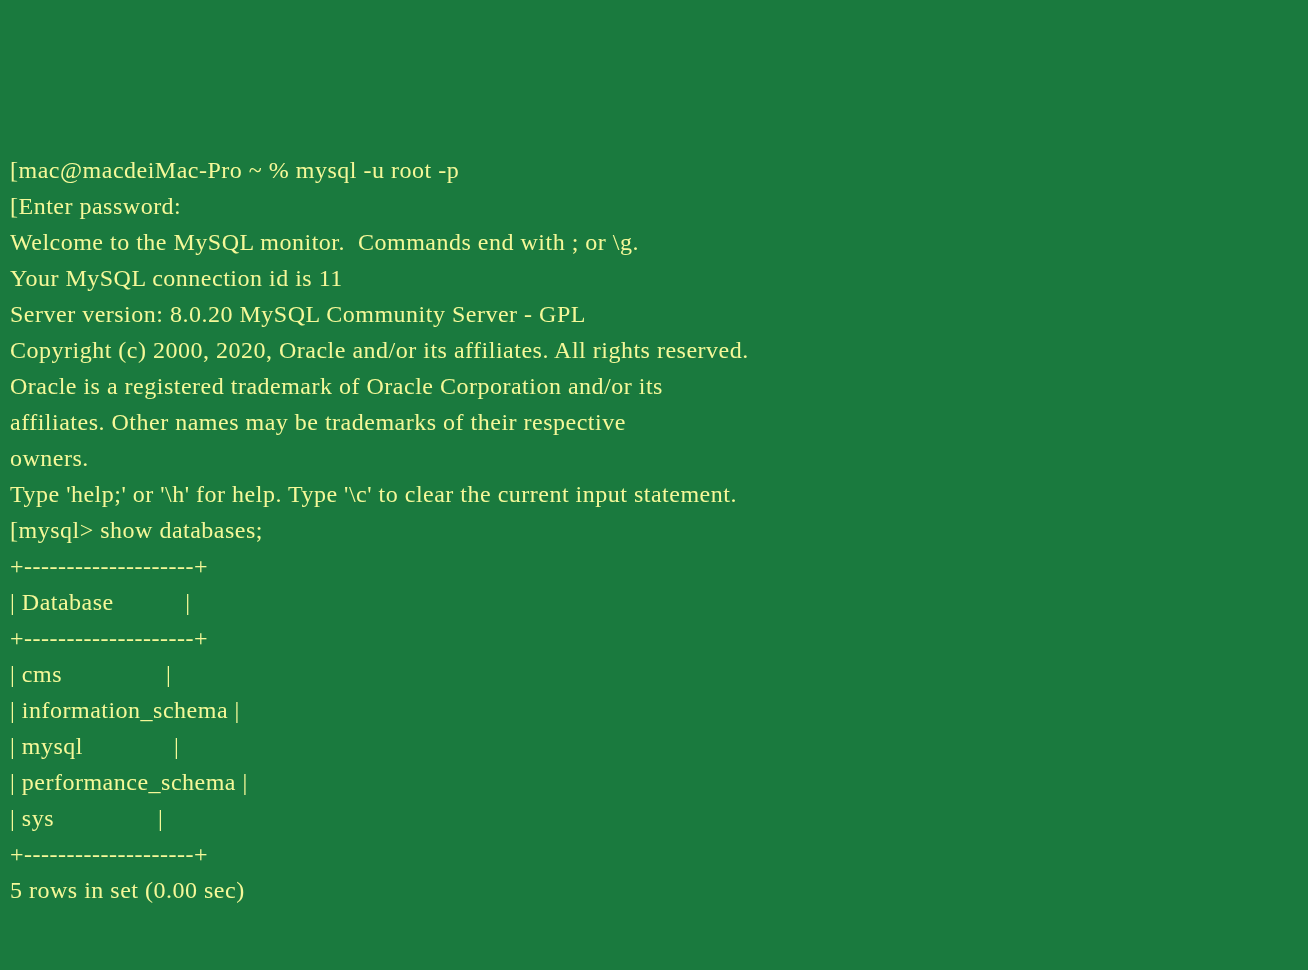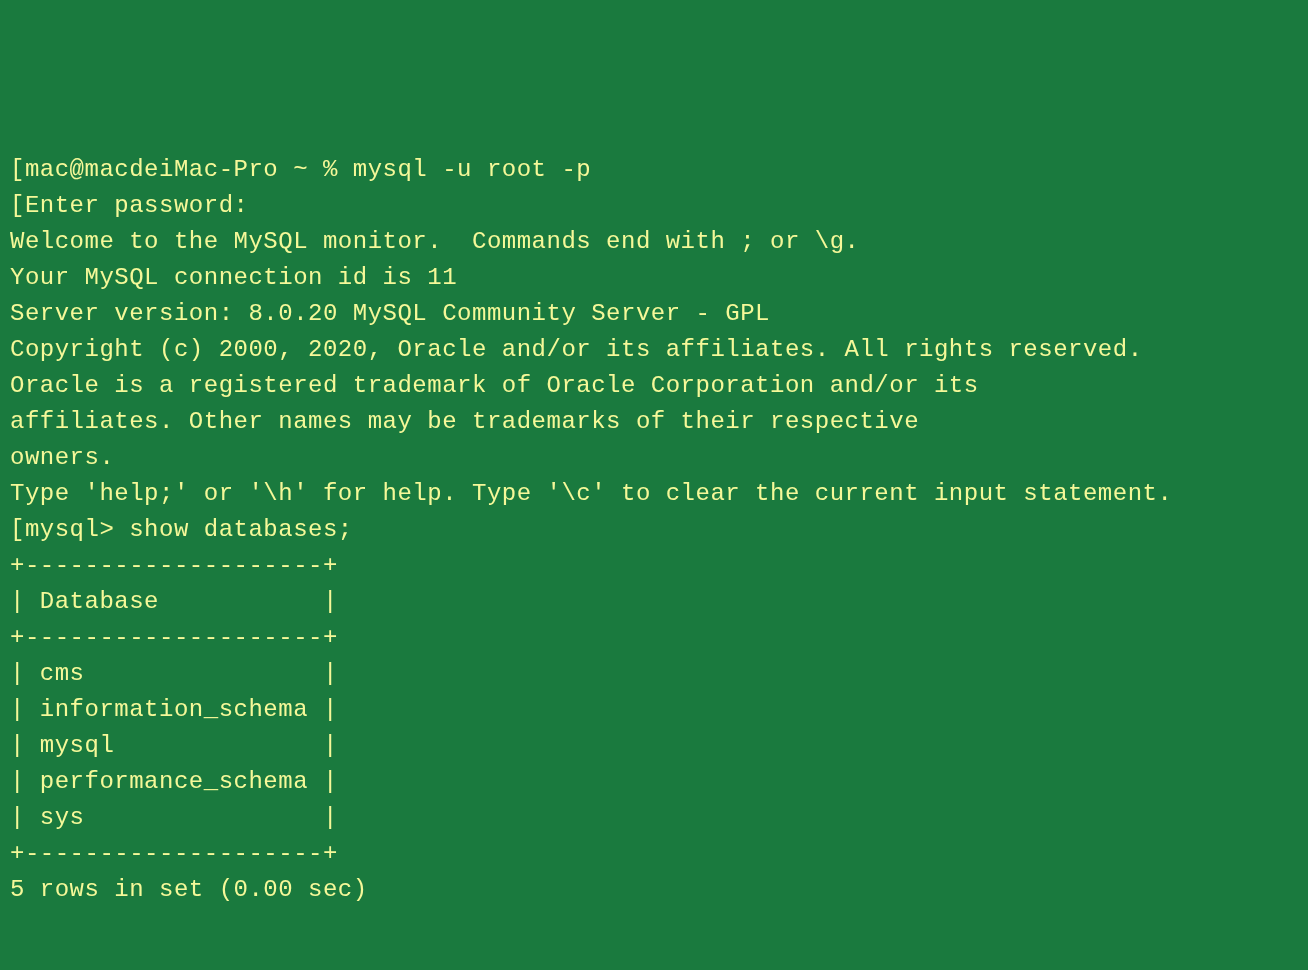--- a/index.html
+++ b/index.html
@@ -1,18 +1,19 @@
 <!DOCTYPE html>
 <html><head>
   <meta charset="utf-8">
   <style>
     * {
       margin: 0;
       padding: 0;
       box-sizing: border-box;
+      font-family: Liberation Serif, serif;
     }
     body {
       background-color: #1a7a3e;
       color: #f5f899;
       font-family: "Menlo", "Monaco", "Consolas", "Courier New", monospace;
       font-size: 24px;
       line-height: 1.5;
       padding: 8px 10px;
       width: 1308px;
       height: 970px;

